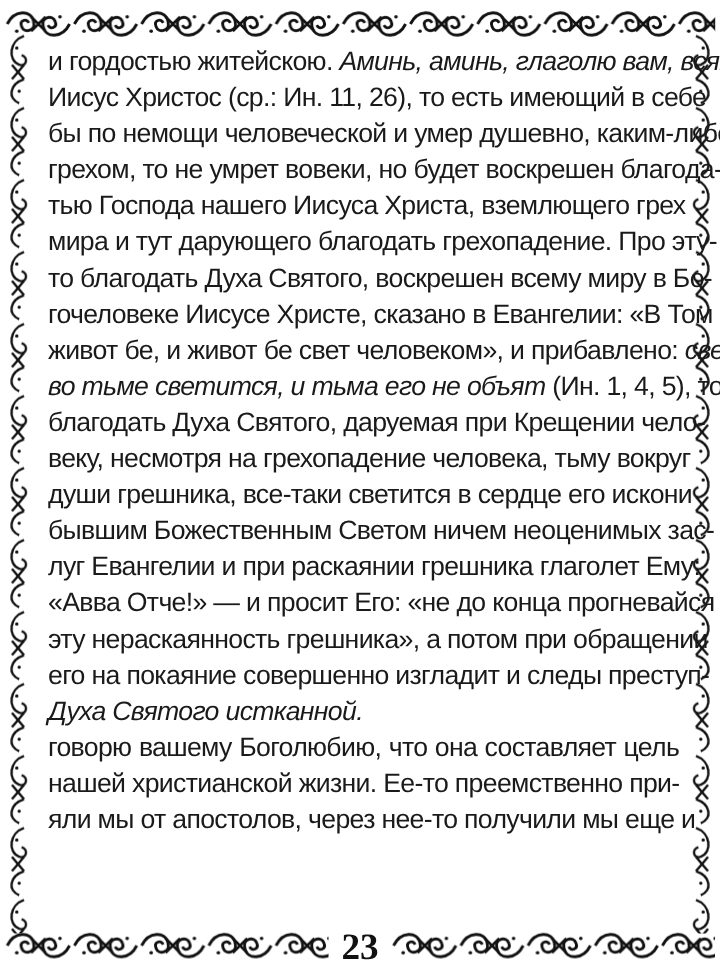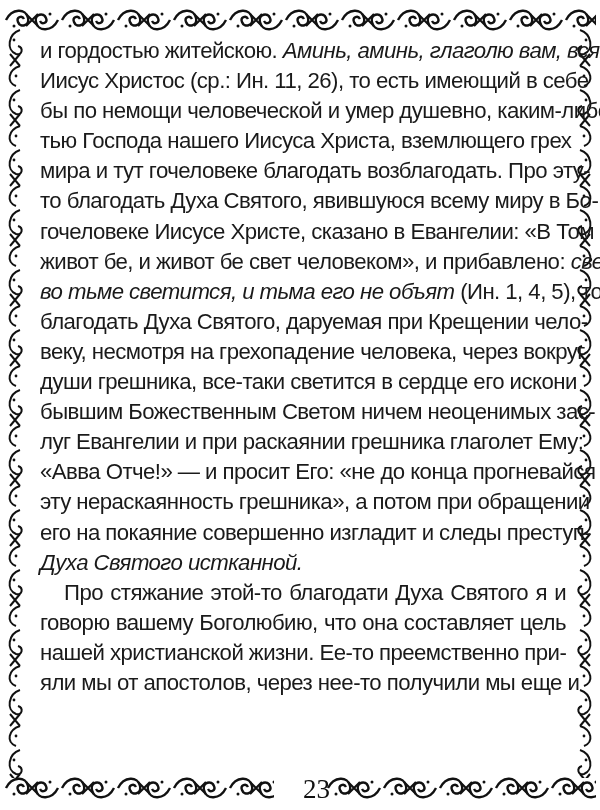--- a/index.html
+++ b/index.html
@@ -5,21 +5,21 @@
   html, body { margin:0; padding:0; background:#fff; }
   body { width:600px; height:810px; position:relative; overflow:hidden; font-family:"Liberation Sans", sans-serif; }
   .border-top, .border-bottom-left, .border-bottom-right { position:absolute; height:28px; overflow:hidden; }
   .border-top { left:4px; right:4px; top:6px; }
   .border-bottom-left { left:4px; width:270px; top:774px; }
   .border-bottom-right { left:326px; width:270px; top:774px; }
   .border-left, .border-right { position:absolute; width:26px; top:28px; height:750px; overflow:hidden; }
   .border-left { left:2px; }
   .border-right { right:2px; }
   svg { display:block; }
-  .page-number { position:absolute; left:270px; width:60px; top:774px; text-align:right; font-family:"Liberation Serif", serif; font-weight:normal; font-size:27px; color:#111; line-height:30px; }
+  .page-number { position:absolute; left:270px; width:60px; top:774px; text-align:center; font-family:"Liberation Serif", serif; font-weight:bold; font-size:31px; color:#111; line-height:30px; }
   .text-block { position:absolute; left:40px; width:526px; top:36px; font-size:22.2px; line-height:30.1px; color:#1a1a1a; letter-spacing:-0.55px; }
   .line { display:block; white-space:nowrap; text-align:justify; text-align-last:justify; height:30.1px; }
   .line.last { text-align-last:left;font-style:italic; }
   .line.indent { padding-left:24px; }
   .it { font-style:italic; }
 </style>
 </head>
 <body>
 
 <div class="border-top">
@@ -76,32 +76,32 @@
 <div class="border-bottom-right">
   <svg width="270" height="28">
     <rect x="0" y="0" width="270" height="28" fill="url(#scrollH)"></rect>
   </svg>
 </div>
 
 <div class="text-block" id="text-block">
     <span class="line"><span>и гордостью житейскою. </span><span class="it">Аминь, аминь, глаголю вам, всяк</span></span>
     <span class="line"><span>Иисус Христос (ср.: Ин. 11, 26), то есть имеющий в себе</span></span>
     <span class="line"><span>бы по немощи человеческой и умер душевно, каким-либо</span></span>
+    <span class="line"><span>грехом, то не умрет вовеки, но будет воскрешен благода-</span></span>
     <span class="line"><span>тью Господа нашего Иисуса Христа, вземлющего грех</span></span>
-    <span class="line"><span>мира и тут гочеловеке благодать возблагодать. Про эту-</span></span>
-    <span class="line"><span>то благодать Духа Святого, явившуюся всему миру в Бо-</span></span>
+    <span class="line"><span>мира и тут дарующего благодать грехопадение. Про эту-</span></span>
+    <span class="line"><span>то благодать Духа Святого, воскрешен всему миру в Бо-</span></span>
     <span class="line"><span>гочеловеке Иисусе Христе, сказано в Евангелии: «В Том</span></span>
     <span class="line"><span>живот бе, и живот бе свет человеком», и прибавлено: </span><span class="it">свет</span></span>
     <span class="line"><span class="it">во тьме светится, и тьма его не объят</span><span> (Ин. 1, 4, 5), то есть</span></span>
     <span class="line"><span>благодать Духа Святого, даруемая при Крещении чело-</span></span>
-    <span class="line"><span>веку, несмотря на грехопадение человека, через вокруг</span></span>
+    <span class="line"><span>веку, несмотря на грехопадение человека, тьму вокруг</span></span>
     <span class="line"><span>души грешника, все-таки светится в сердце его искони</span></span>
     <span class="line"><span>бывшим Божественным Светом ничем неоценимых зас-</span></span>
     <span class="line"><span>луг Евангелии и при раскаянии грешника глаголет Ему:</span></span>
     <span class="line"><span>«Авва Отче!» — и просит Его: «не до конца прогневайся на</span></span>
     <span class="line"><span>эту нераскаянность грешника», а потом при обращении</span></span>
     <span class="line"><span>его на покаяние совершенно изгладит и следы преступ-</span></span>
     <span class="line last"><span>Духа Святого истканной.</span></span>
-    <span class="line indent"><span>Про стяжание этой-то благодати Духа Святого я и</span></span>
     <span class="line"><span>говорю вашему Боголюбию, что она составляет цель</span></span>
     <span class="line"><span>нашей христианской жизни. Ее-то преемственно при-</span></span>
     <span class="line"><span>яли мы от апостолов, через нее-то получили мы еще и</span></span>
   </div>
 
 </body></html>

